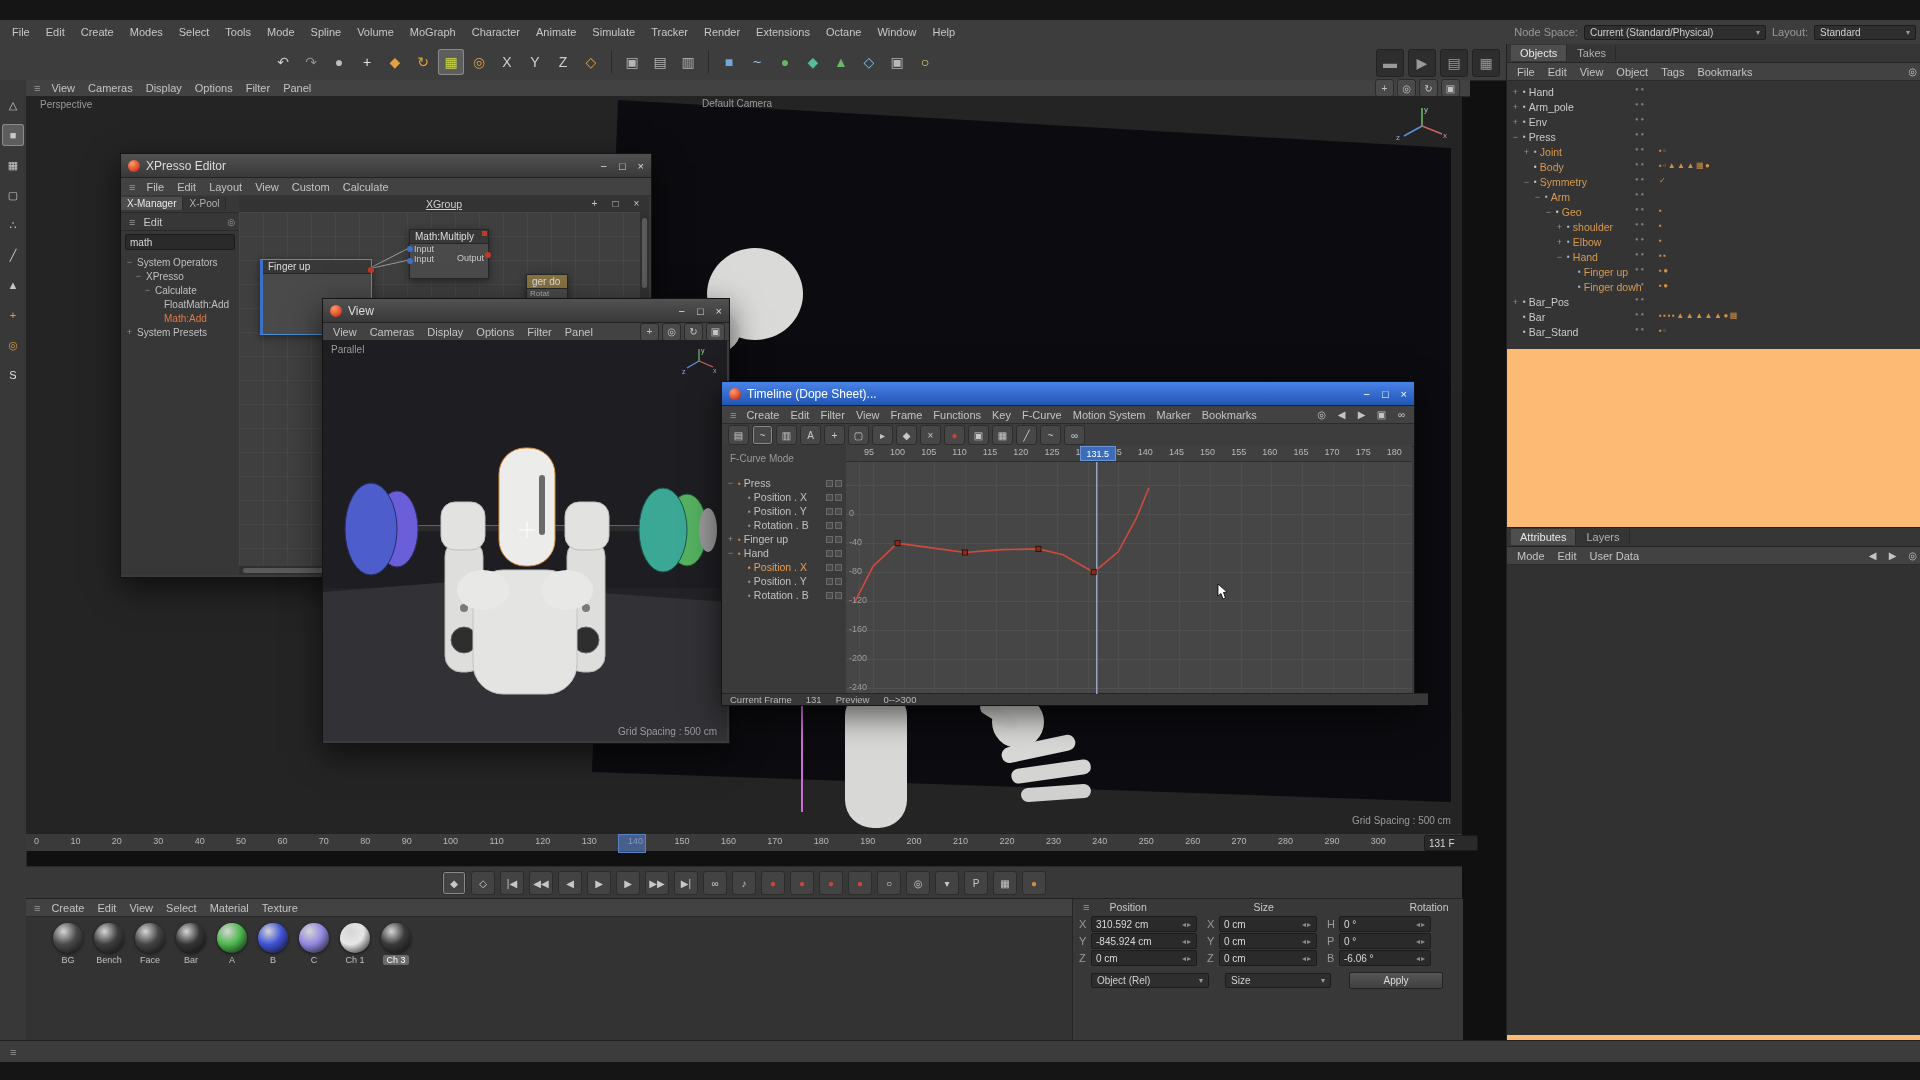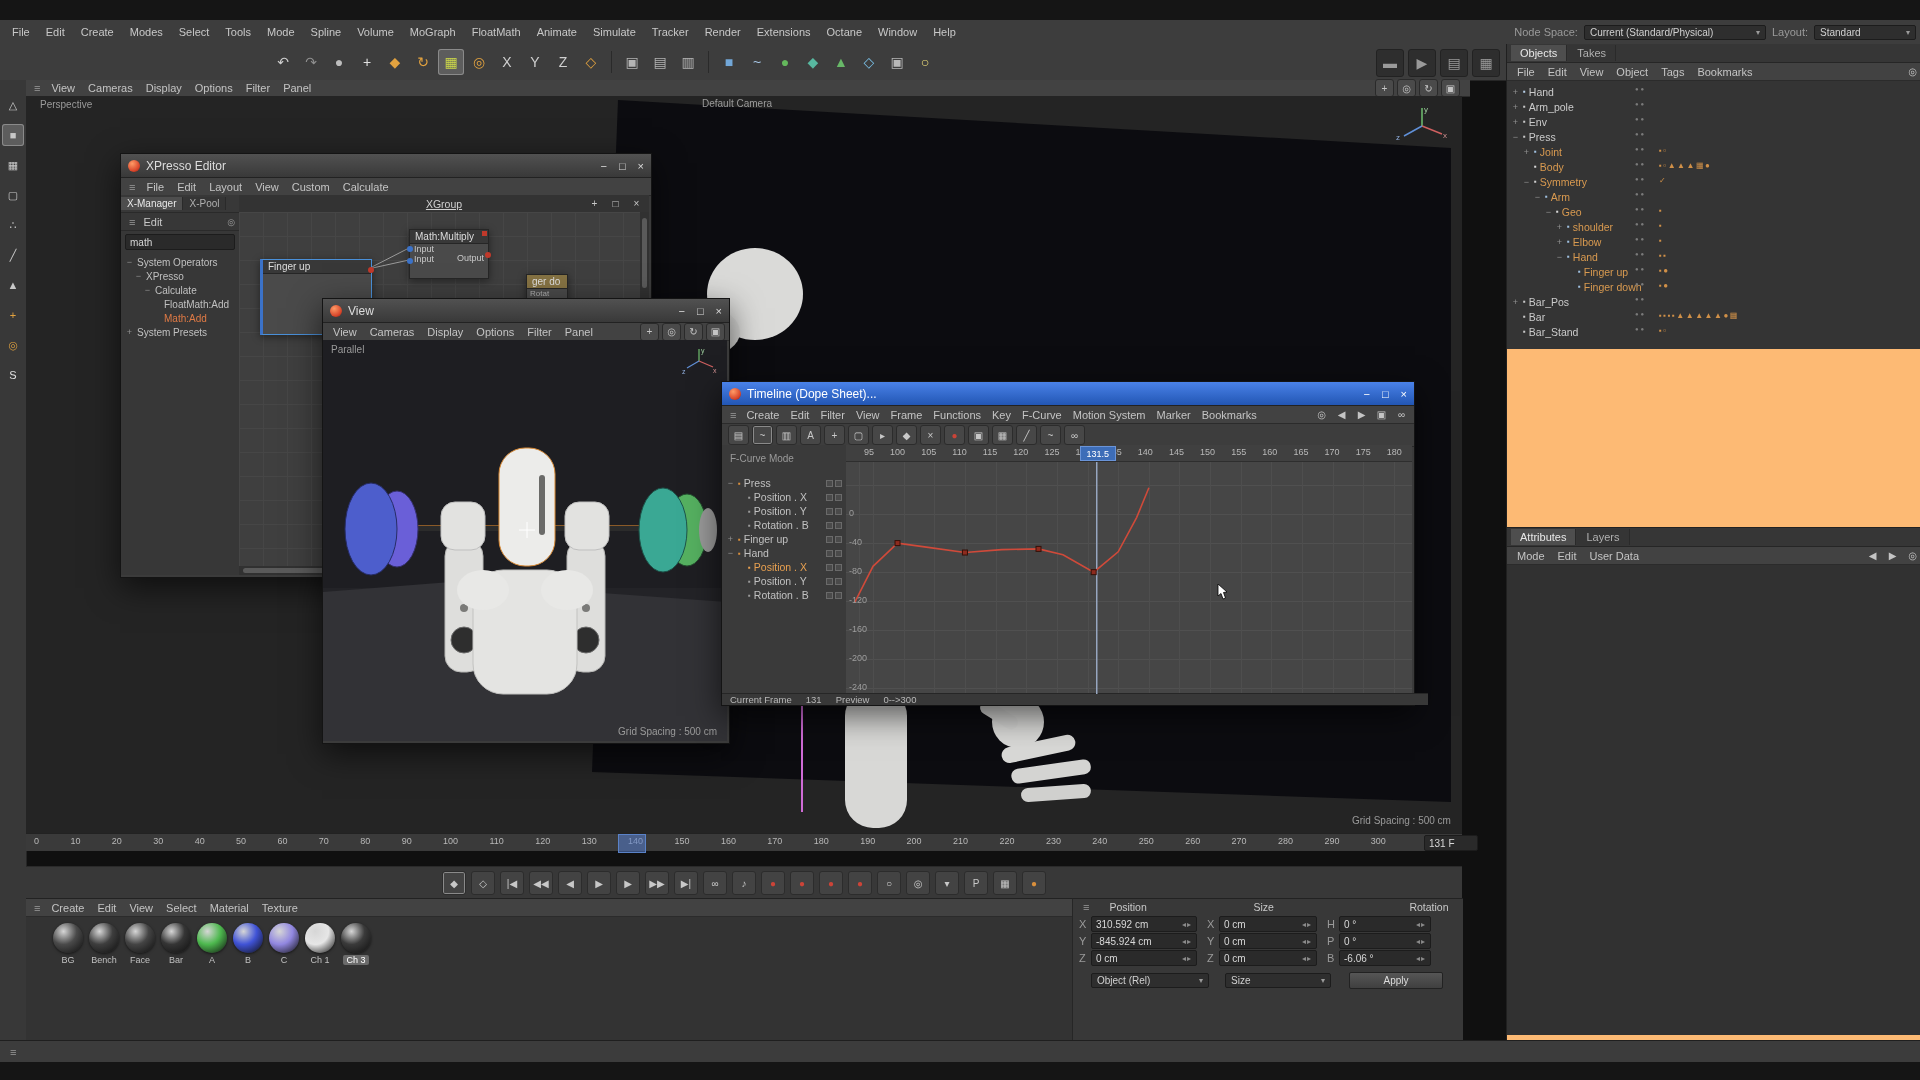--- a/index.html
+++ b/index.html
@@ -85,21 +85,21 @@
     <span class="mi">File</span>
       <span class="mi">Edit</span>
       <span class="mi">Create</span>
       <span class="mi">Modes</span>
       <span class="mi">Select</span>
       <span class="mi">Tools</span>
       <span class="mi">Mode</span>
       <span class="mi">Spline</span>
       <span class="mi">Volume</span>
       <span class="mi">MoGraph</span>
-      <span class="mi">FloatMath</span>
+      <span class="mi">Character</span>
       <span class="mi">Animate</span>
       <span class="mi">Simulate</span>
       <span class="mi">Tracker</span>
       <span class="mi">Render</span>
       <span class="mi">Extensions</span>
       <span class="mi">Octane</span>
       <span class="mi">Window</span>
       <span class="mi">Help</span>
     <div class="f" style="margin-left:auto;gap:6px;padding-right:8px;">
       <span class="dim">Node Space:</span>
@@ -399,21 +399,21 @@
   <div class="abs" style="left:26px;top:898px;width:1046px;height:142px;background:#333;border-top:1px solid #222;">
     <div class="menurow">
       <span class="ham">≡</span>
       <span class="mi">Create</span>
         <span class="mi">Edit</span>
         <span class="mi">View</span>
         <span class="mi">Select</span>
         <span class="mi">Material</span>
         <span class="mi">Texture</span>
     </div>
-    <div class="f" style="padding:6px 0 0 24px;align-items:center;">
+    <div class="f" style="padding:6px 0 0 24px;gap:5px;align-items:center;">
 
         <div class="mat">
           <div class="sphere" style="background: radial-gradient(circle at 35% 28%, rgba(255, 255, 255, 0.8), rgb(74, 74, 74) 45%, rgb(13, 13, 13) 100%);"></div>
           <span class="matlabel">BG</span>
         </div>
 
         <div class="mat">
           <div class="sphere" style="background: radial-gradient(circle at 35% 28%, rgba(255, 255, 255, 0.8), rgb(62, 62, 62) 45%, rgb(13, 13, 13) 100%);"></div>
           <span class="matlabel">Bench</span>
         </div>

